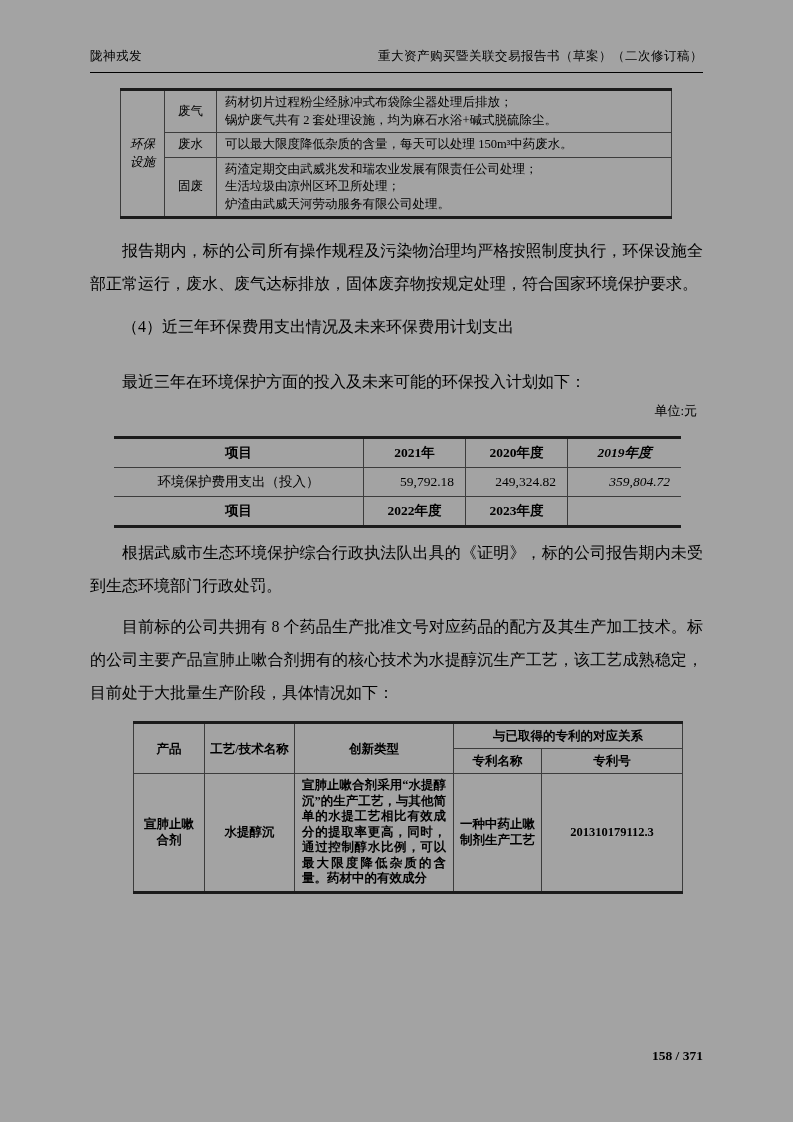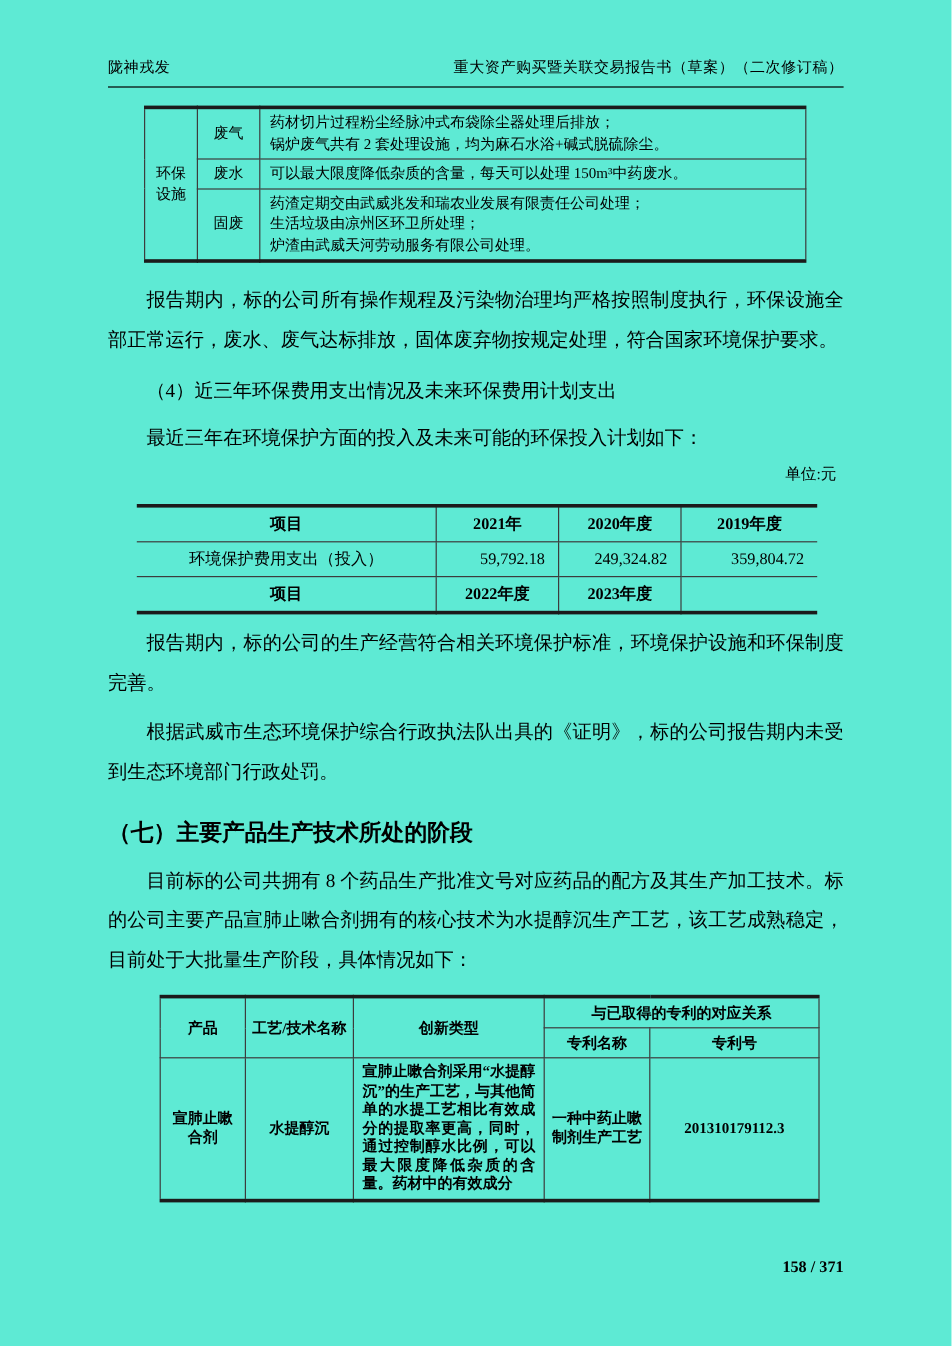--- a/index.html
+++ b/index.html
@@ -1,21 +1,21 @@
 <!DOCTYPE html>
 <html><head>
 <meta charset="utf-8">
 <style>
   * { margin:0; padding:0; box-sizing:border-box; }
   html,body { background:#ffffff; }
   .page {
     position:relative;
     width:793px; height:1122px;
     margin:0 auto;
-    background:#5eead4;
+    background:#a3a3a3;
     color:#000;
     font-family:"Liberation Serif","DejaVu Serif",serif;
     overflow:hidden;
   }
   
   .pagehead {
     margin:48px 90px 0 90px;
     display:flex; justify-content:space-between; align-items:flex-end;
     font-size:12.5px;
     padding-bottom:7px;
@@ -52,32 +52,32 @@
   .center { text-align:center; }
   .bold { font-weight:bold; }
   
   .env-table {
     margin:15px 0 0 120px;
     width:552px;
     font-size:12.5px;
     line-height:17.5px;
   }
   .env-table td { padding:3px 5px; }
-  .env-table .rowhead { text-align:center; width:44px; padding:3px 8px; }
+  .env-table .rowhead { text-align:center; width:44px; padding:3px 8px;font-style:italic; }
   .env-table .type { text-align:center; width:52px; }
   .env-table .desc { white-space:pre-line; text-align:left; padding-left:8px; }
   
   .cost-table {
     margin:3px 0 0 114px;
     width:567px;
     font-size:13.5px;
   }
   .cost-table td { padding:5px 8px; height:26px; }
   .cost-table td:first-child { border-left:none;font-family:Liberation Mono, monospace; }
-  .cost-table td:last-child { border-right:none; }
+  .cost-table td:last-child { border-right:none;font-style:italic; }
   .cost-table .num { text-align:right; padding-right:11px; }
   .cost-table col.c1 { width:44%; }
   .cost-table col.c2 { width:18%; }
   .cost-table col.c3 { width:18%; }
   .cost-table col.c4 { width:20%; }
   
   .tech-table {
     margin:12px 0 0 133px;
     width:549px;
     font-size:12.5px;
@@ -127,21 +127,21 @@
 生活垃圾由凉州区环卫所处理；
 炉渣由武威天河劳动服务有限公司处理。</td>
     </tr>
   </tbody>
     </table>
 
   <p class="para" style="margin-top:15px">报告期内，标的公司所有操作规程及污染物治理均严格按照制度执行，环保设施全部正常运行，废水、废气达标排放，固体废弃物按规定处理，符合国家环境保护要求。</p>
 
   <p class="para subhead">（4）近三年环保费用支出情况及未来环保费用计划支出</p>
 
-  <p class="para" style="margin-top:6px">最近三年在环境保护方面的投入及未来可能的环保投入计划如下：</p>
+  <p class="para" style="margin-top:22px">最近三年在环境保护方面的投入及未来可能的环保投入计划如下：</p>
 
   <div class="unit-line">单位:元</div>
 
   <table class="cost-table t-thick">
     <colgroup>
         <col class="c1">
         <col class="c2">
         <col class="c3">
         <col class="c4">
       </colgroup>
@@ -161,25 +161,23 @@
     <tr>
       <td class="center bold">项目</td>
       <td class="center bold">2022年度</td>
       <td class="center bold">2023年度</td>
       <td class="center bold"></td>
     </tr>
   </tbody>
     </table>
 
 
-  <p class="para" style="margin-top:8px">报告期内，标的公司的生产经营符合相关环境保护标准，环境保护设施和环保制度完善。</p>
 
   <p class="para" style="margin-top:8px">根据武威市生态环境保护综合行政执法队出具的《证明》，标的公司报告期内未受到生态环境部门行政处罚。</p>
 
-  <h2 class="big-head">（七）主要产品生产技术所处的阶段</h2>
 
   <p class="para" style="margin-top:8px">目前标的公司共拥有 8 个药品生产批准文号对应药品的配方及其生产加工技术。标的公司主要产品宣肺止嗽合剂拥有的核心技术为水提醇沉生产工艺，该工艺成熟稳定，目前处于大批量生产阶段，具体情况如下：</p>
 
   <table class="tech-table t-thick">
     <colgroup>
         <col class="tc1">
         <col class="tc2">
         <col class="tc3">
         <col class="tc4">
         <col class="tc5">

